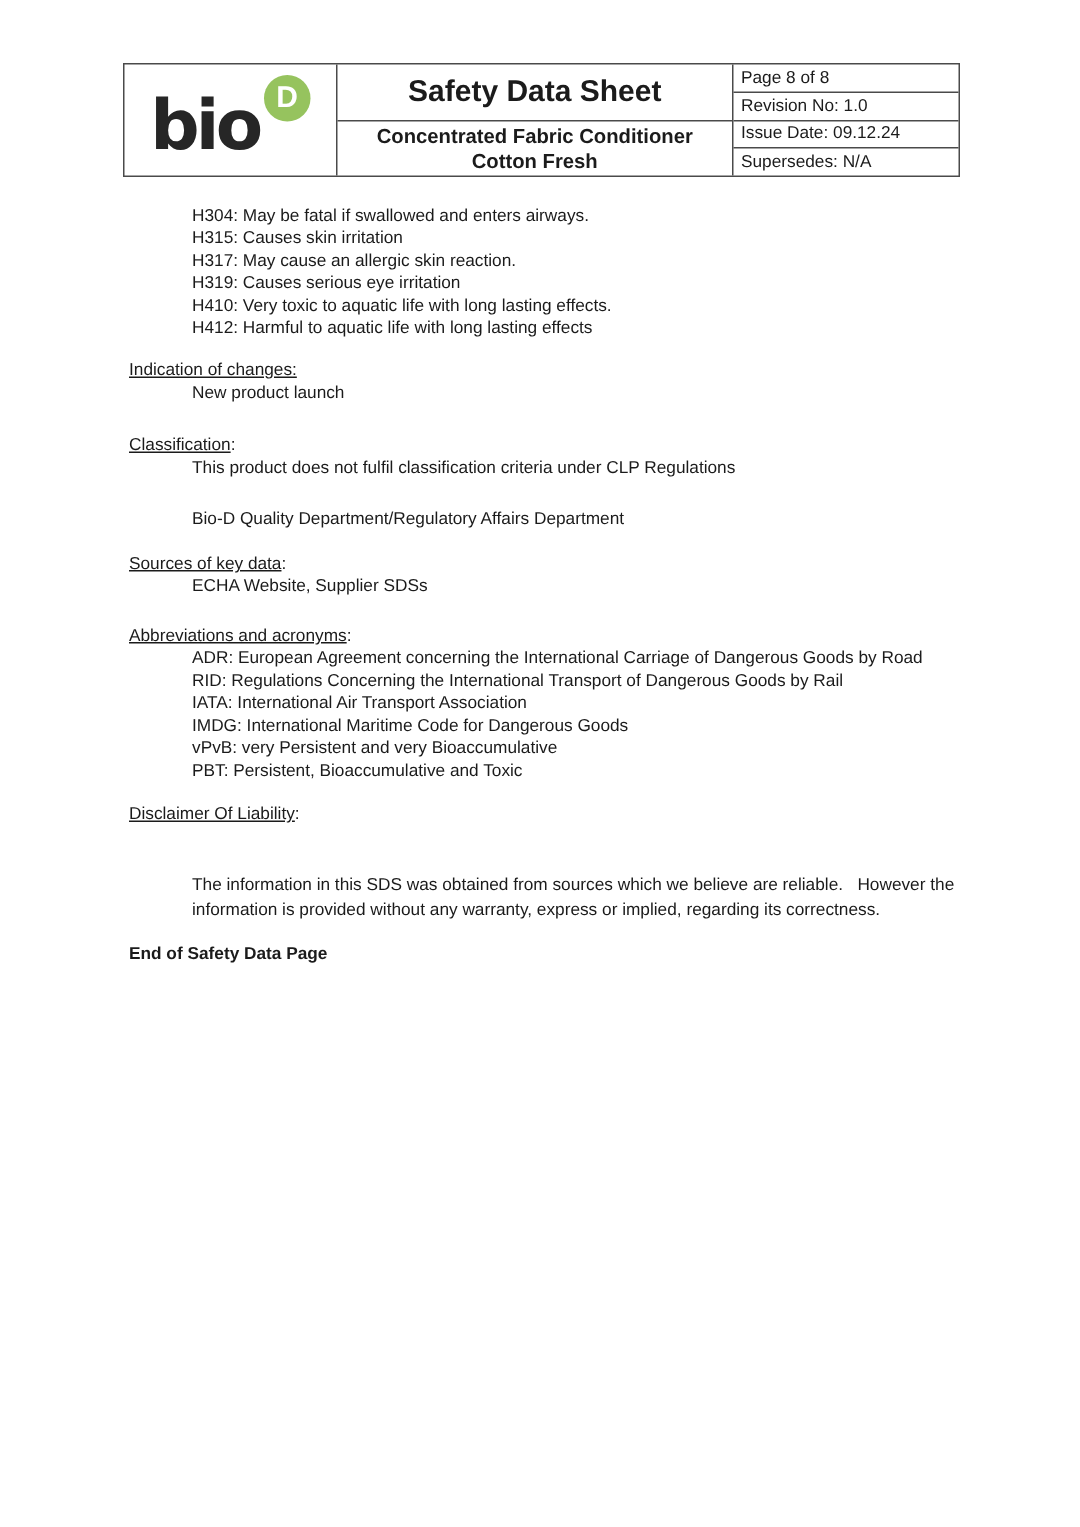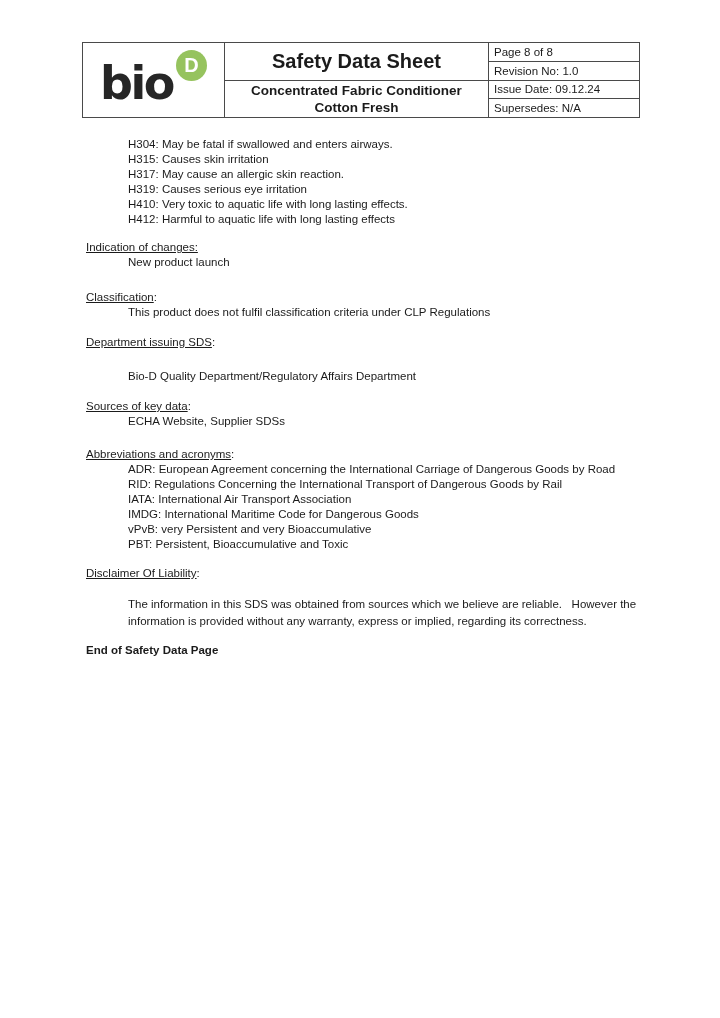--- a/index.html
+++ b/index.html
@@ -118,21 +118,21 @@
   .indent { padding-left: 42px; }
   .heading-line { white-space: nowrap; }
   .u { text-decoration: underline; }
   .sec-indication   { margin-top: 13px; }
   .sec-classification { margin-top: 20px; }
   .sec-department   { margin-top: 15px; }
   .sec-department .indent { margin-top: 19px; }
   .sec-sources      { margin-top: 15px; }
   .sec-abbrev       { margin-top: 18px; }
   .sec-disclaimer   { margin-top: 14px; }
-  .sec-disclaimer .indent { margin-top: 15px; line-height: 16.5px; }
+  .sec-disclaimer .indent { margin-top: 31px; line-height: 16.5px; }
   .end-note {
     margin-top: 14px;
     font-weight: bold;
     font-size: 11.5px;
   }
 </style>
 </head>
 <body>
 
 <div class="page">
@@ -174,21 +174,20 @@
       <div class="heading-line"><span class="u">Indication of changes:</span><span></span></div>
       <div class="line indent">New product launch</div>
     </div>
 
     <div class="sec-classification">
       <div class="heading-line"><span class="u">Classification</span><span>:</span></div>
       <div class="line indent">This product does not fulfil classification criteria under CLP Regulations</div>
     </div>
 
     <div class="sec-department">
-      <div class="heading-line"><span class="u">Department issuing SDS</span><span>:</span></div>
       <div class="line indent">Bio-D Quality Department/Regulatory Affairs Department</div>
     </div>
 
     <div class="sec-sources">
       <div class="heading-line"><span class="u">Sources of key data</span><span>:</span></div>
       <div class="line indent">ECHA Website, Supplier SDSs</div>
     </div>
 
     <div class="sec-abbrev">
       <div class="heading-line"><span class="u">Abbreviations and acronyms</span><span>:</span></div>

